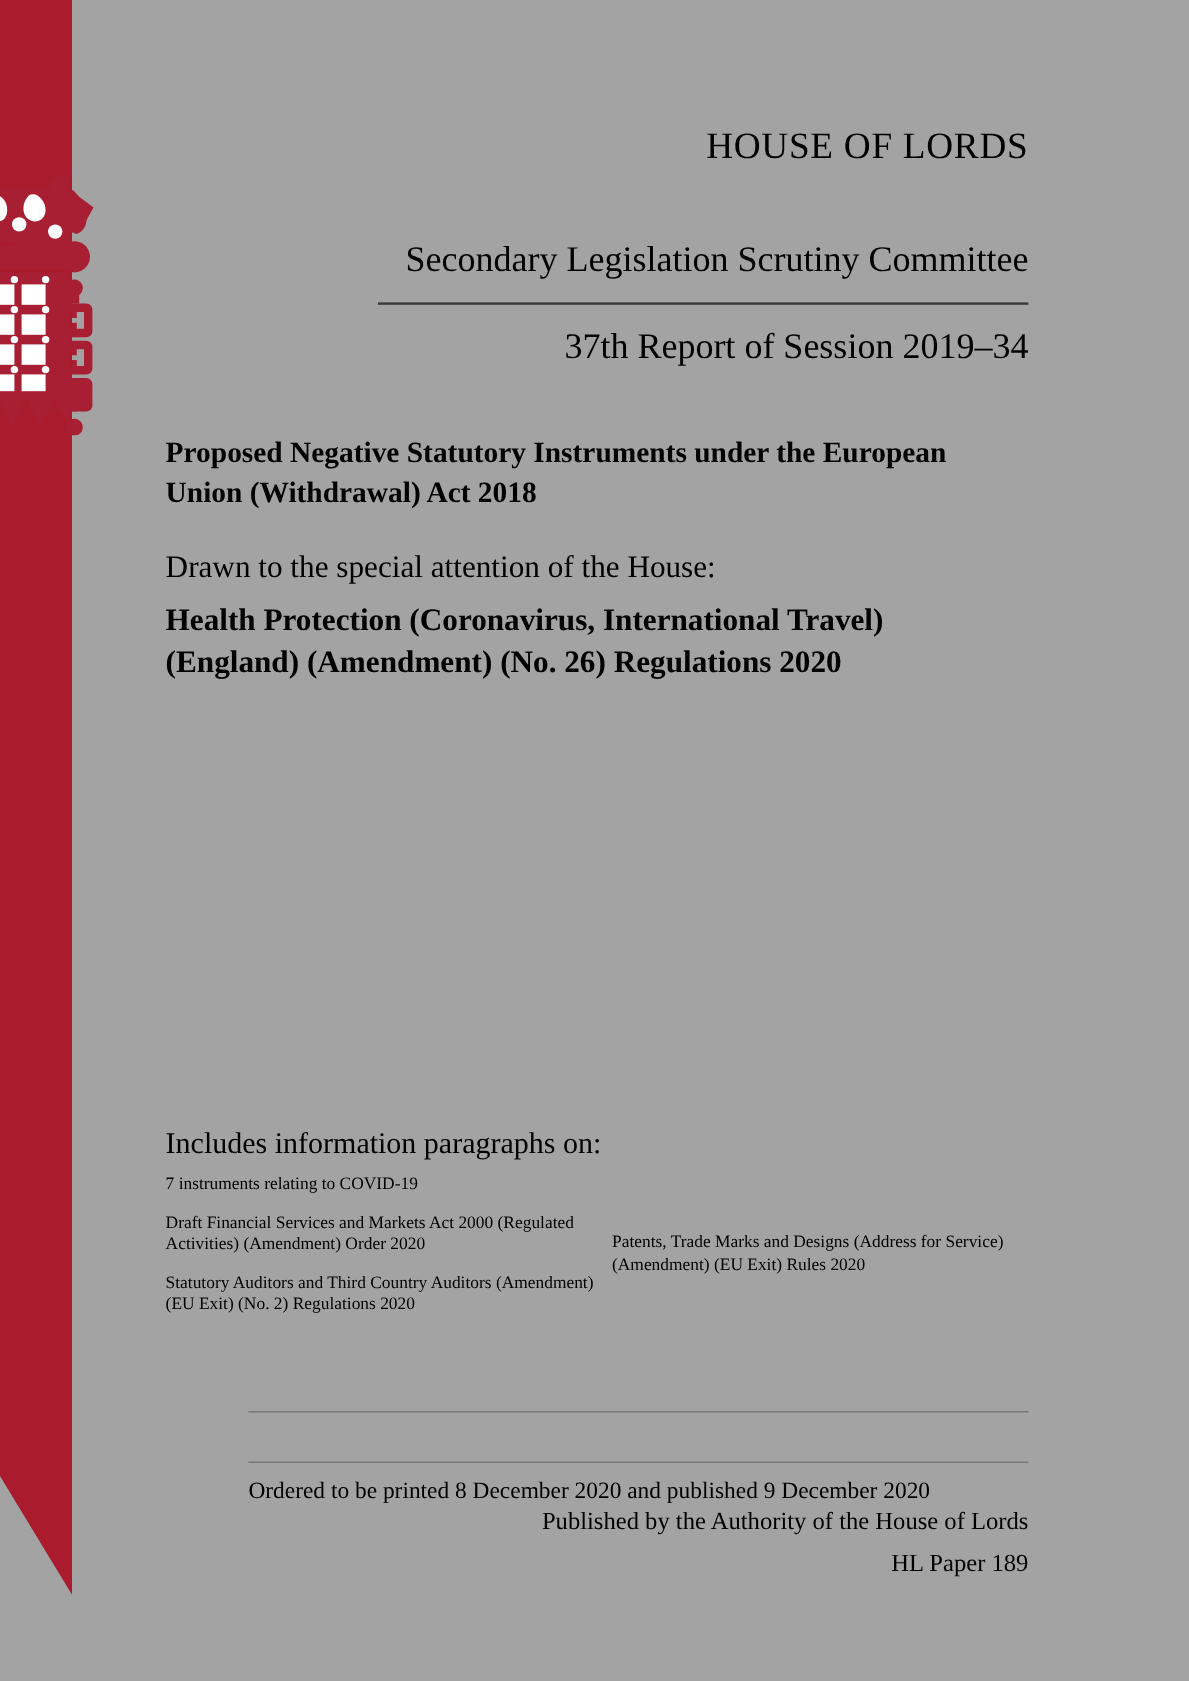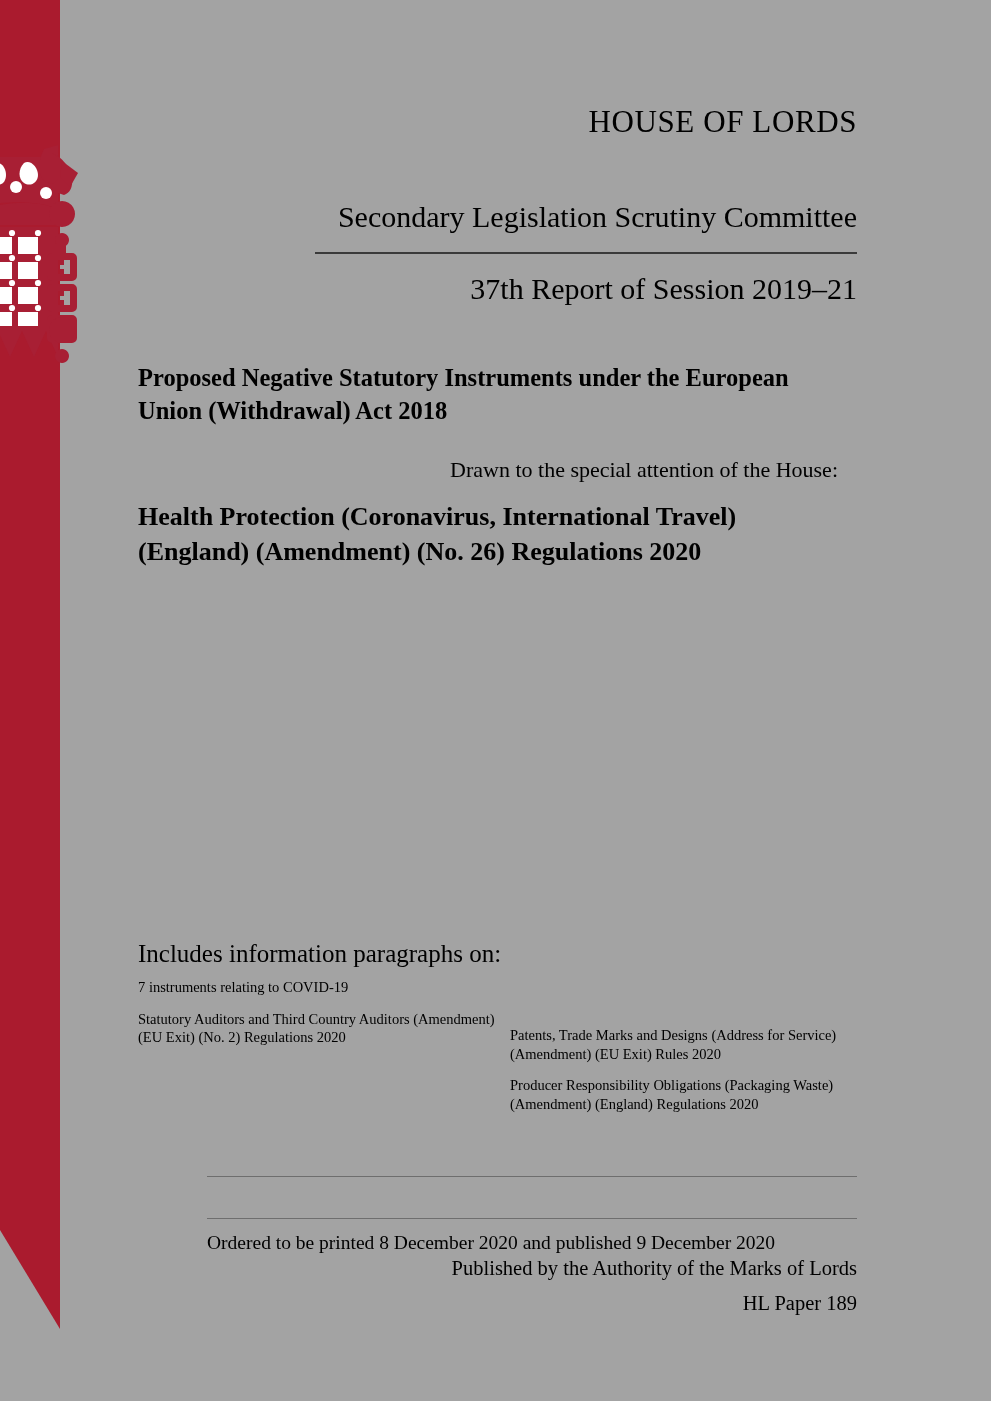--- a/index.html
+++ b/index.html
@@ -97,23 +97,23 @@
     font-weight: bold;
     line-height: 1.33;
     text-align: left;
   }
 
   .drawn-label {
     position: absolute;
     top: 456px;
     left: 0;
     width: 700px;
-    font-size: 22px;
+    font-size: 26px;
     line-height: 1.3;
-    text-align: right;
+    text-align: left;
   }
 
   .drawn-item {
     position: absolute;
     top: 500px;
     left: 0;
     width: 690px;
     font-size: 26px;
     font-weight: bold;
     line-height: 1.33;
@@ -291,45 +291,45 @@
   </svg>
 
   <div class="content">
 
     <div class="house-title">HOUSE OF LORDS</div>
 
     <div class="committee-name">Secondary Legislation Scrutiny Committee</div>
 
     <div class="rule-committee"></div>
 
-    <div class="session-line">37th Report of Session 2019–21</div>
+    <div class="session-line">37th Report of Session 2019–34</div>
 
     <div class="si-heading">Proposed Negative Statutory Instruments under the European Union (Withdrawal) Act 2018</div>
 
     <div class="drawn-label">Drawn to the special attention of the House:</div>
 
     <div class="drawn-item">Health Protection (Coronavirus, International Travel) (England) (Amendment) (No. 26) Regulations 2020</div>
 
     <div class="includes-heading">Includes information paragraphs on:</div>
 
     <div class="para-columns">
       <div class="para-col left">
         <div class="para-item">7 instruments relating to COVID-19</div>
+        <div class="para-item">Draft Financial Services and Markets Act 2000 (Regulated Activities) (Amendment) Order 2020</div>
         <div class="para-item">Statutory Auditors and Third Country Auditors (Amendment) (EU Exit) (No. 2) Regulations 2020</div>
       </div>
       <div class="para-col right">
         <div class="para-item">Patents, Trade Marks and Designs (Address for Service) (Amendment) (EU Exit) Rules 2020</div>
-        <div class="para-item">Producer Responsibility Obligations (Packaging Waste) (Amendment) (England) Regulations 2020</div>
       </div>
     </div>
 
     <div class="footer-rule-top"></div>
 
     <div class="ordered-line">Ordered to be printed 8 December 2020 and published 9 December 2020</div>
 
     <div class="footer-rule-bottom"></div>
 
-    <div class="published-by">Published by the Authority of the Marks of Lords</div>
+    <div class="published-by">Published by the Authority of the House of Lords</div>
 
     <div class="paper-number">HL Paper 189</div>
 
   </div>
 </div>
 
 </body></html>

